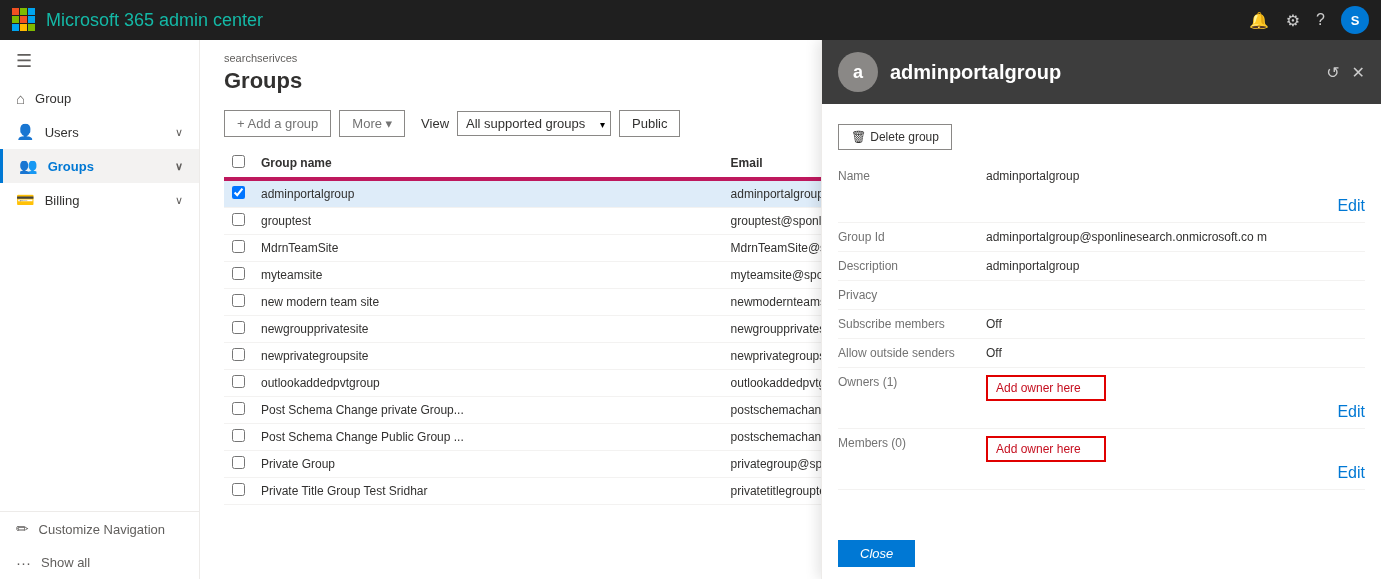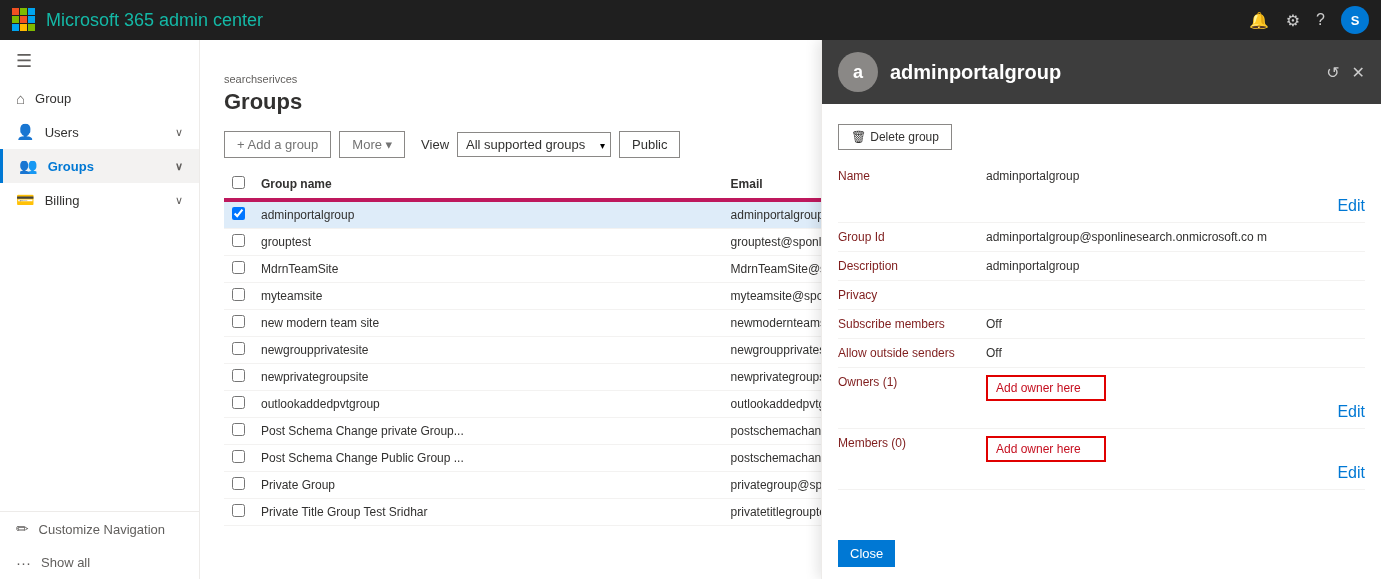--- a/index.html
+++ b/index.html
@@ -74,21 +74,21 @@
     .content-area {
       flex: 1;
       display: flex;
       flex-direction: column;
       overflow: hidden;
       position: relative;
     }
 
     .page-content {
       flex: 1;
-      padding: 33px 24px;
+      padding: 12px 24px;
       overflow-y: auto;
       background: #fff;
     }
 
     .breadcrumb { font-size: 11px; color: #605e5c; margin-bottom: 4px; }
     .page-title { font-size: 22px; font-weight: 600; color: #323130; margin-bottom: 16px; }
 
     .toolbar {
       display: flex;
       align-items: center;
@@ -103,23 +103,24 @@
       font-size: 13px;
       display: flex;
       align-items: center;
       gap: 4px;
       color: #737373;
     }
     .btn-blue {
       background: #0078d4;
       color: #fff;
       border: none;
-      padding: 6px 12px;
+      padding: 6px 22px;
       cursor: pointer;
       font-size: 13px;
+      font-style: italic;
     }
     .view-label { font-size: 13px; color: #323130; margin-left: 8px; }
     .view-select {
       border: 1px solid #8a8886;
       padding: 4px 24px 4px 8px;
       font-size: 13px;
       background: #fff;
       appearance: none;
       cursor: pointer;
       color: #323130;
@@ -212,21 +213,21 @@
 
     .detail-row {
       display: flex;
       align-items: flex-start;
       padding: 7px 0;
       border-bottom: 1px solid #f3f2f1;
       gap: 8px;
     }
     .detail-label {
       font-size: 12px;
-      color: #7f1d1d;
+      color: #737373;
       min-width: 140px;
       flex-shrink: 0;
     }
     .detail-value {
       font-size: 12px;
       color: #323130;
       flex: 1;
       word-break: break-all;
     }
     .detail-edit {

